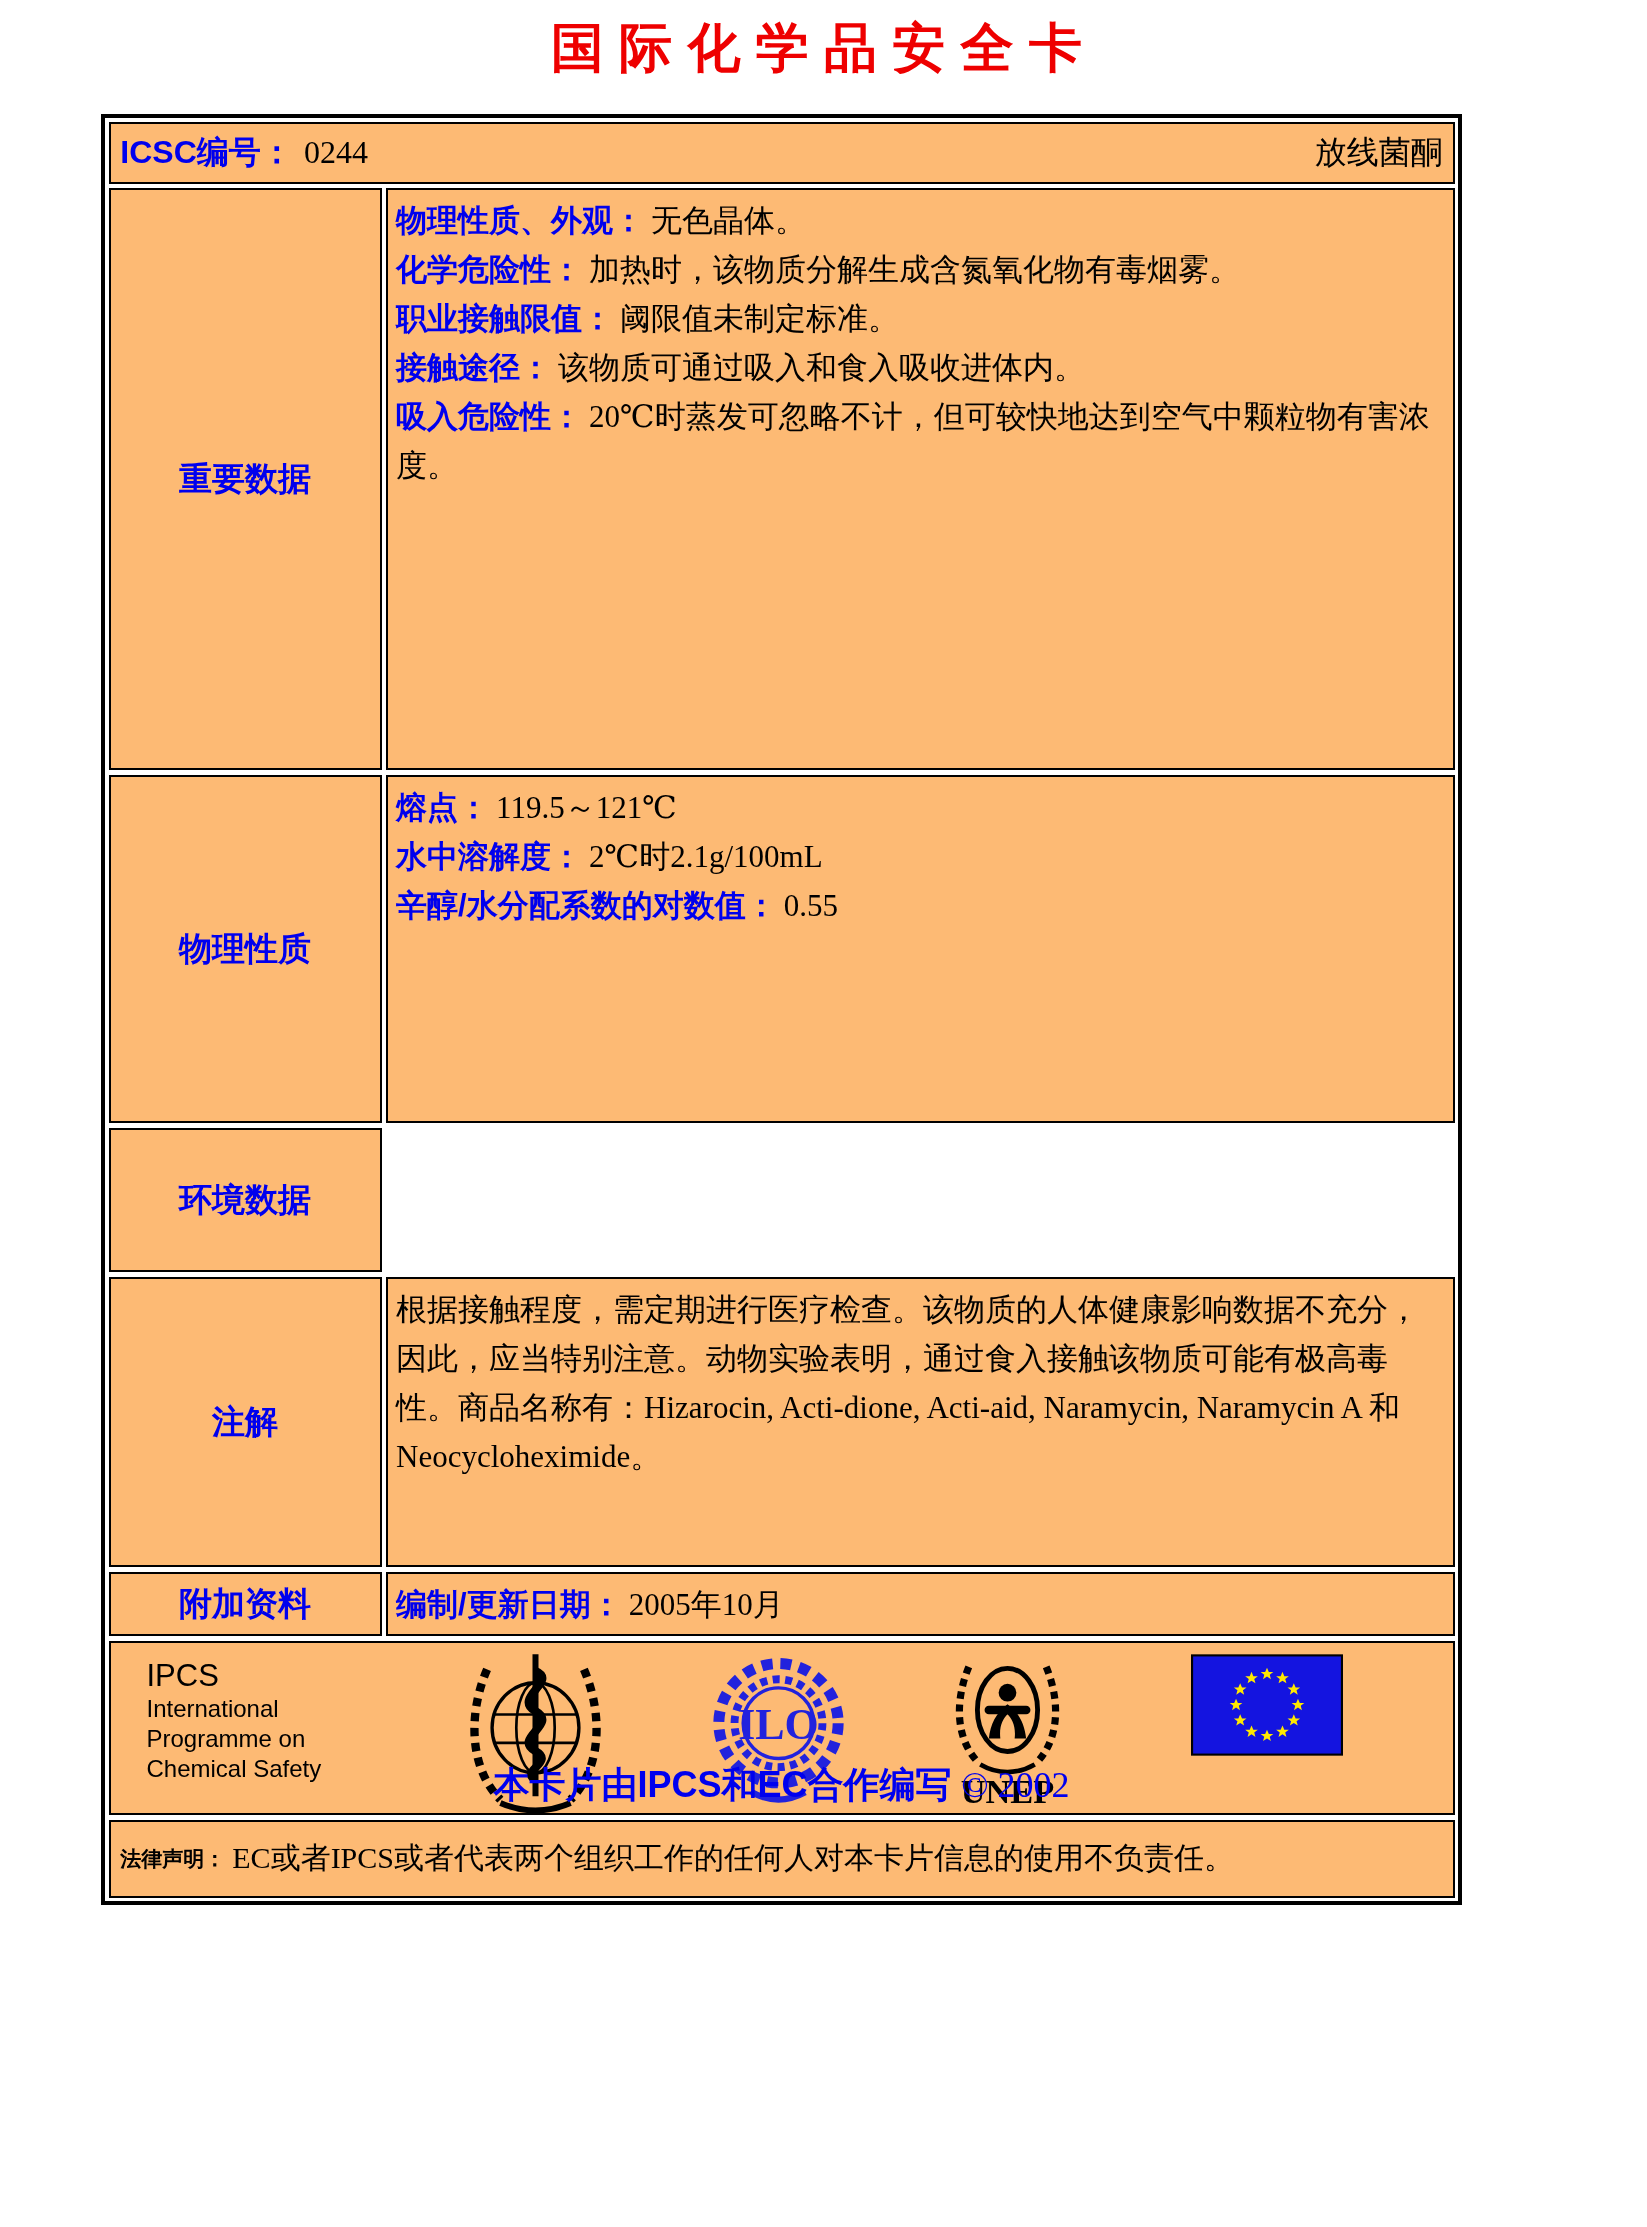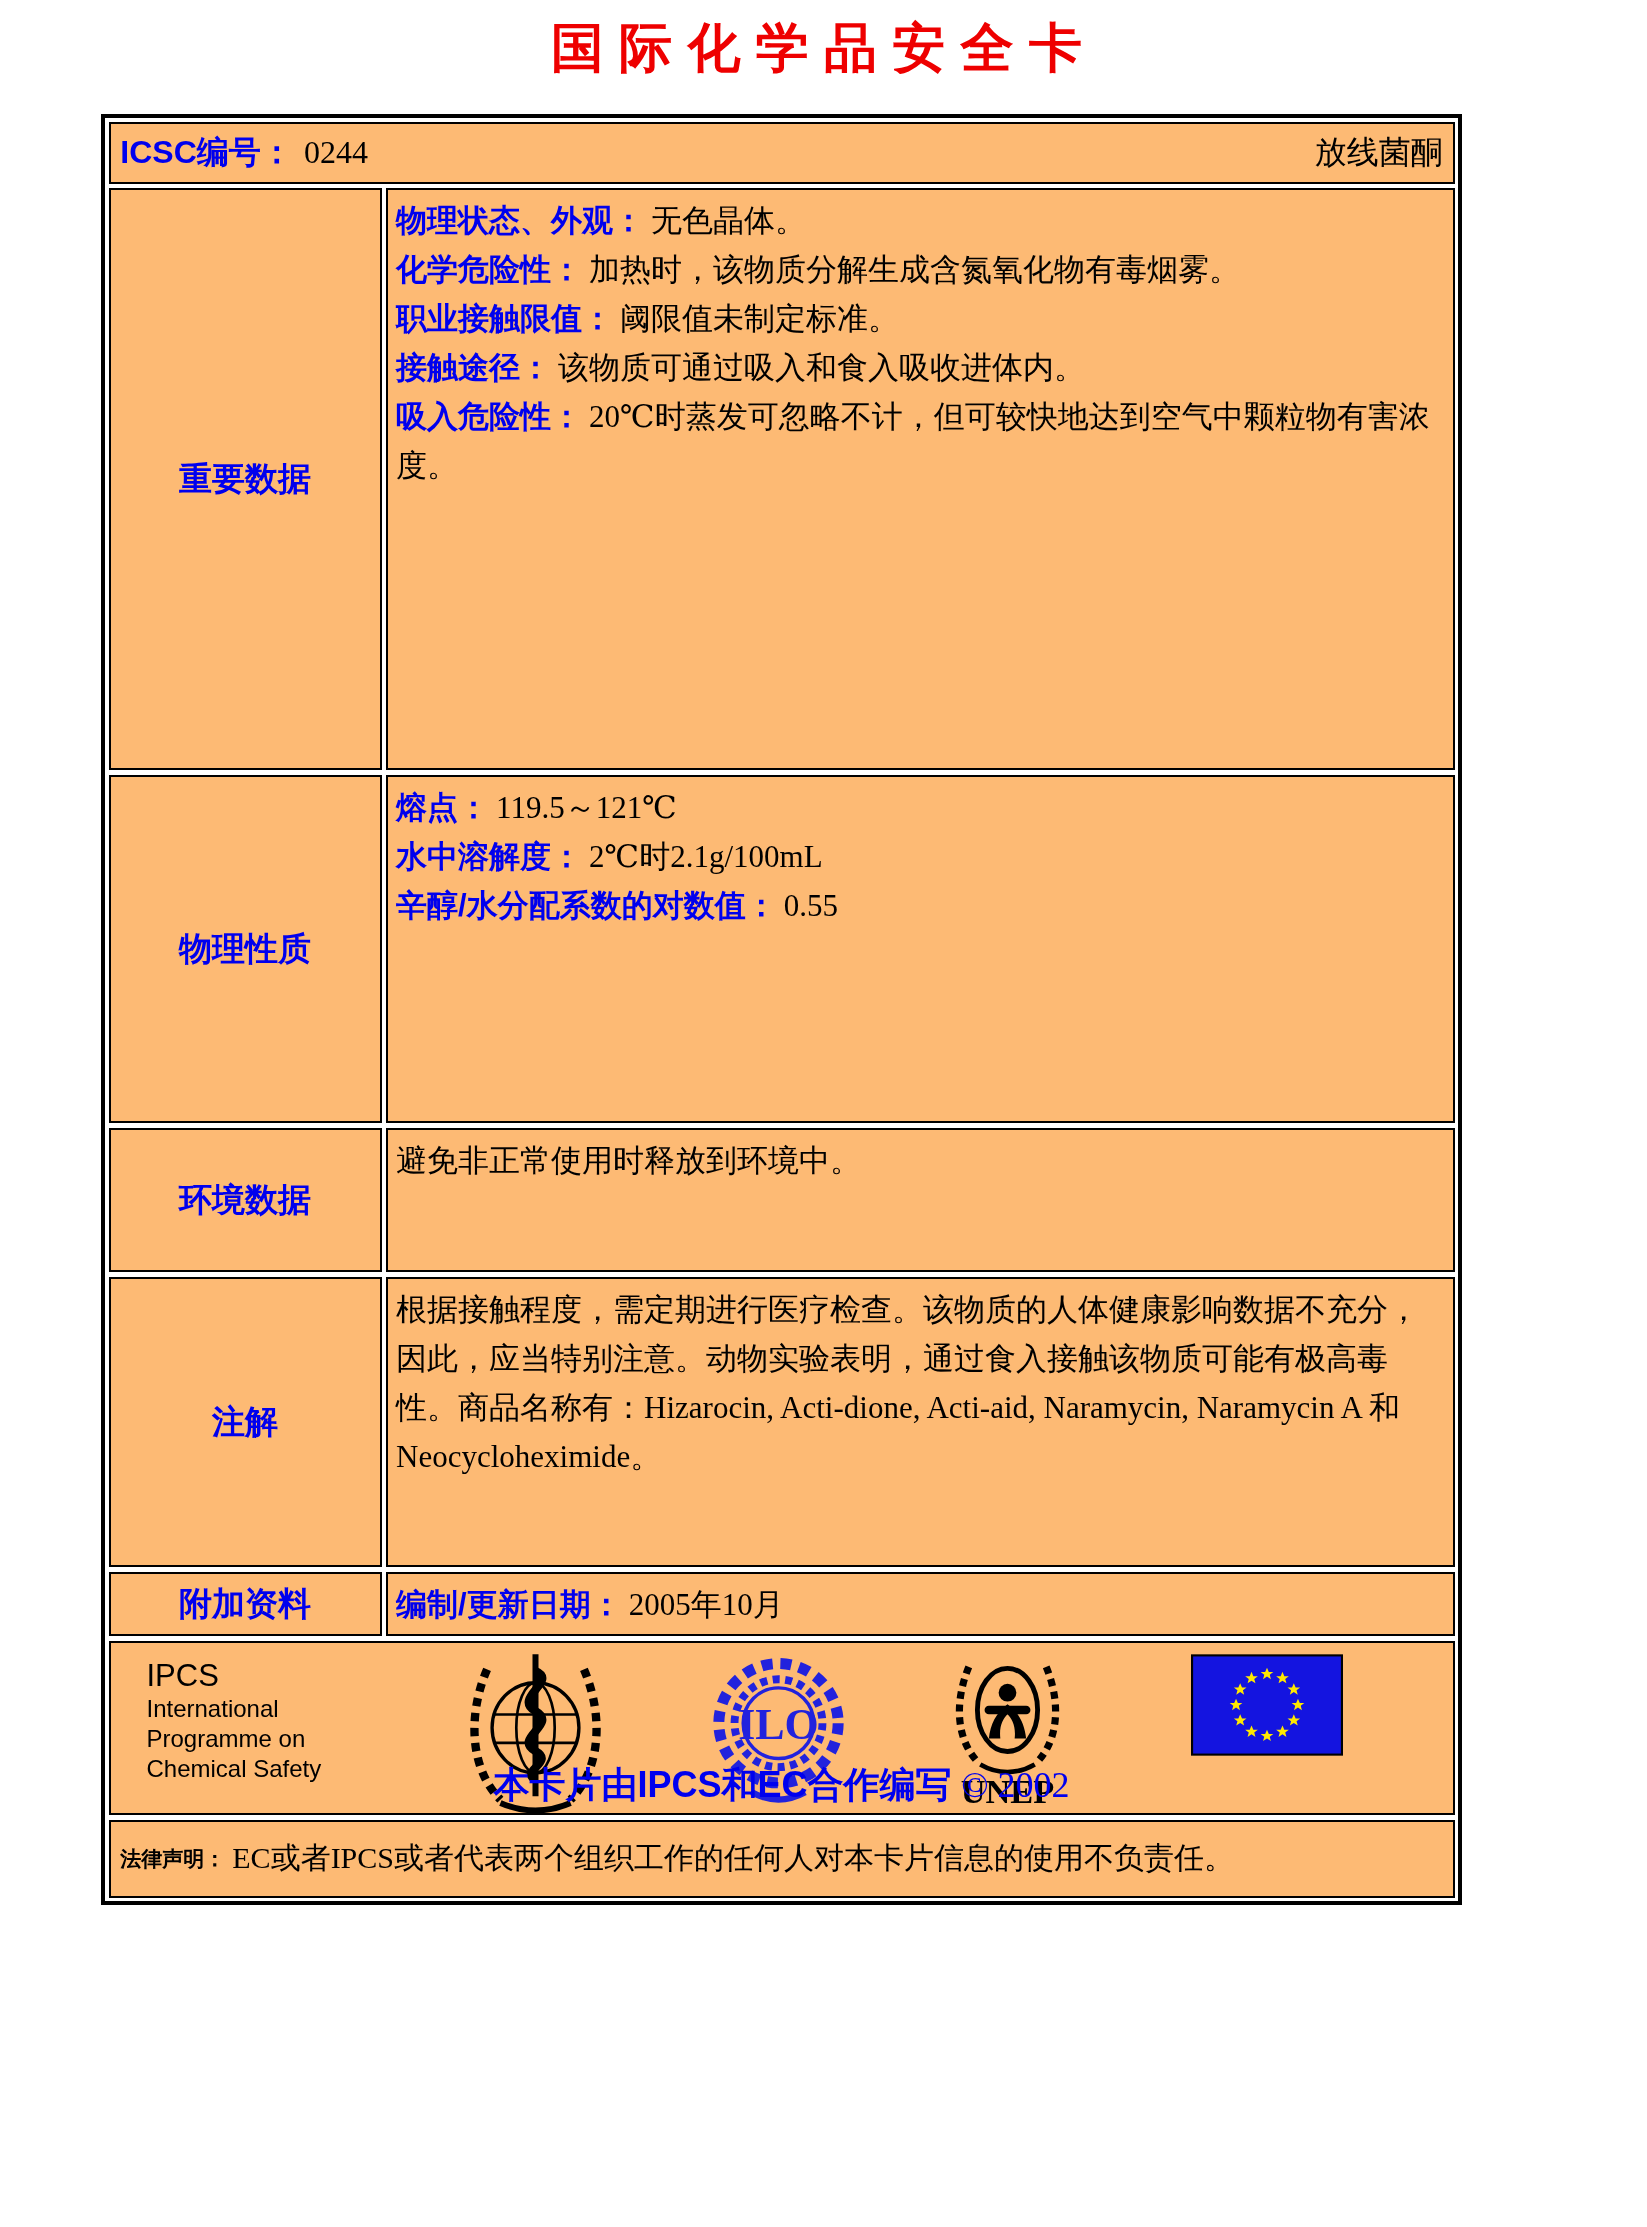--- a/index.html
+++ b/index.html
@@ -94,21 +94,21 @@
       <span class="icsc-number">0244</span>
       <span class="chem-name">放线菌酮</span>
     </div>
   </div>
 
   <div class="row r-important">
     <div class="cell label-cell">
       <span>重要数据</span>
     </div>
     <div class="cell content-cell">
-      <div class="entry"><span class="flabel">物理状态、外观：</span><span>无色晶体。</span></div>
+      <div class="entry"><span class="flabel">物理性质、外观：</span><span>无色晶体。</span></div>
       <div class="entry"><span class="flabel">化学危险性：</span><span>加热时，该物质分解生成含氮氧化物有毒烟雾。</span></div>
       <div class="entry"><span class="flabel">职业接触限值：</span><span>阈限值未制定标准。</span></div>
       <div class="entry"><span class="flabel">接触途径：</span><span>该物质可通过吸入和食入吸收进体内。</span></div>
       <div class="entry"><span class="flabel">吸入危险性：</span><span>20℃时蒸发可忽略不计，但可较快地达到空气中颗粒物有害浓度。</span></div>
     </div>
   </div>
 
   <div class="row r-physical">
     <div class="cell label-cell">
       <span>物理性质</span>
@@ -116,23 +116,20 @@
     <div class="cell content-cell">
       <div class="entry"><span class="flabel">熔点：</span><span>119.5～121℃</span></div>
       <div class="entry"><span class="flabel">水中溶解度：</span><span>2℃时2.1g/100mL</span></div>
       <div class="entry"><span class="flabel">辛醇/水分配系数的对数值：</span><span>0.55</span></div>
     </div>
   </div>
 
   <div class="row r-environment">
     <div class="cell label-cell">
       <span>环境数据</span>
-    </div>
-    <div class="cell content-cell">
-      <div class="entry"><span>避免非正常使用时释放到环境中。</span></div>
     </div>
   </div>
 
   <div class="row r-notes">
     <div class="cell label-cell">
       <span>注解</span>
     </div>
     <div class="cell content-cell">
       <div class="entry"><span>根据接触程度，需定期进行医疗检查。该物质的人体健康影响数据不充分，因此，应当特别注意。动物实验表明，通过食入接触该物质可能有极高毒性。商品名称有：Hizarocin, Acti-dione, Acti-aid, Naramycin, Naramycin A 和 Neocycloheximide。</span></div>
     </div>

